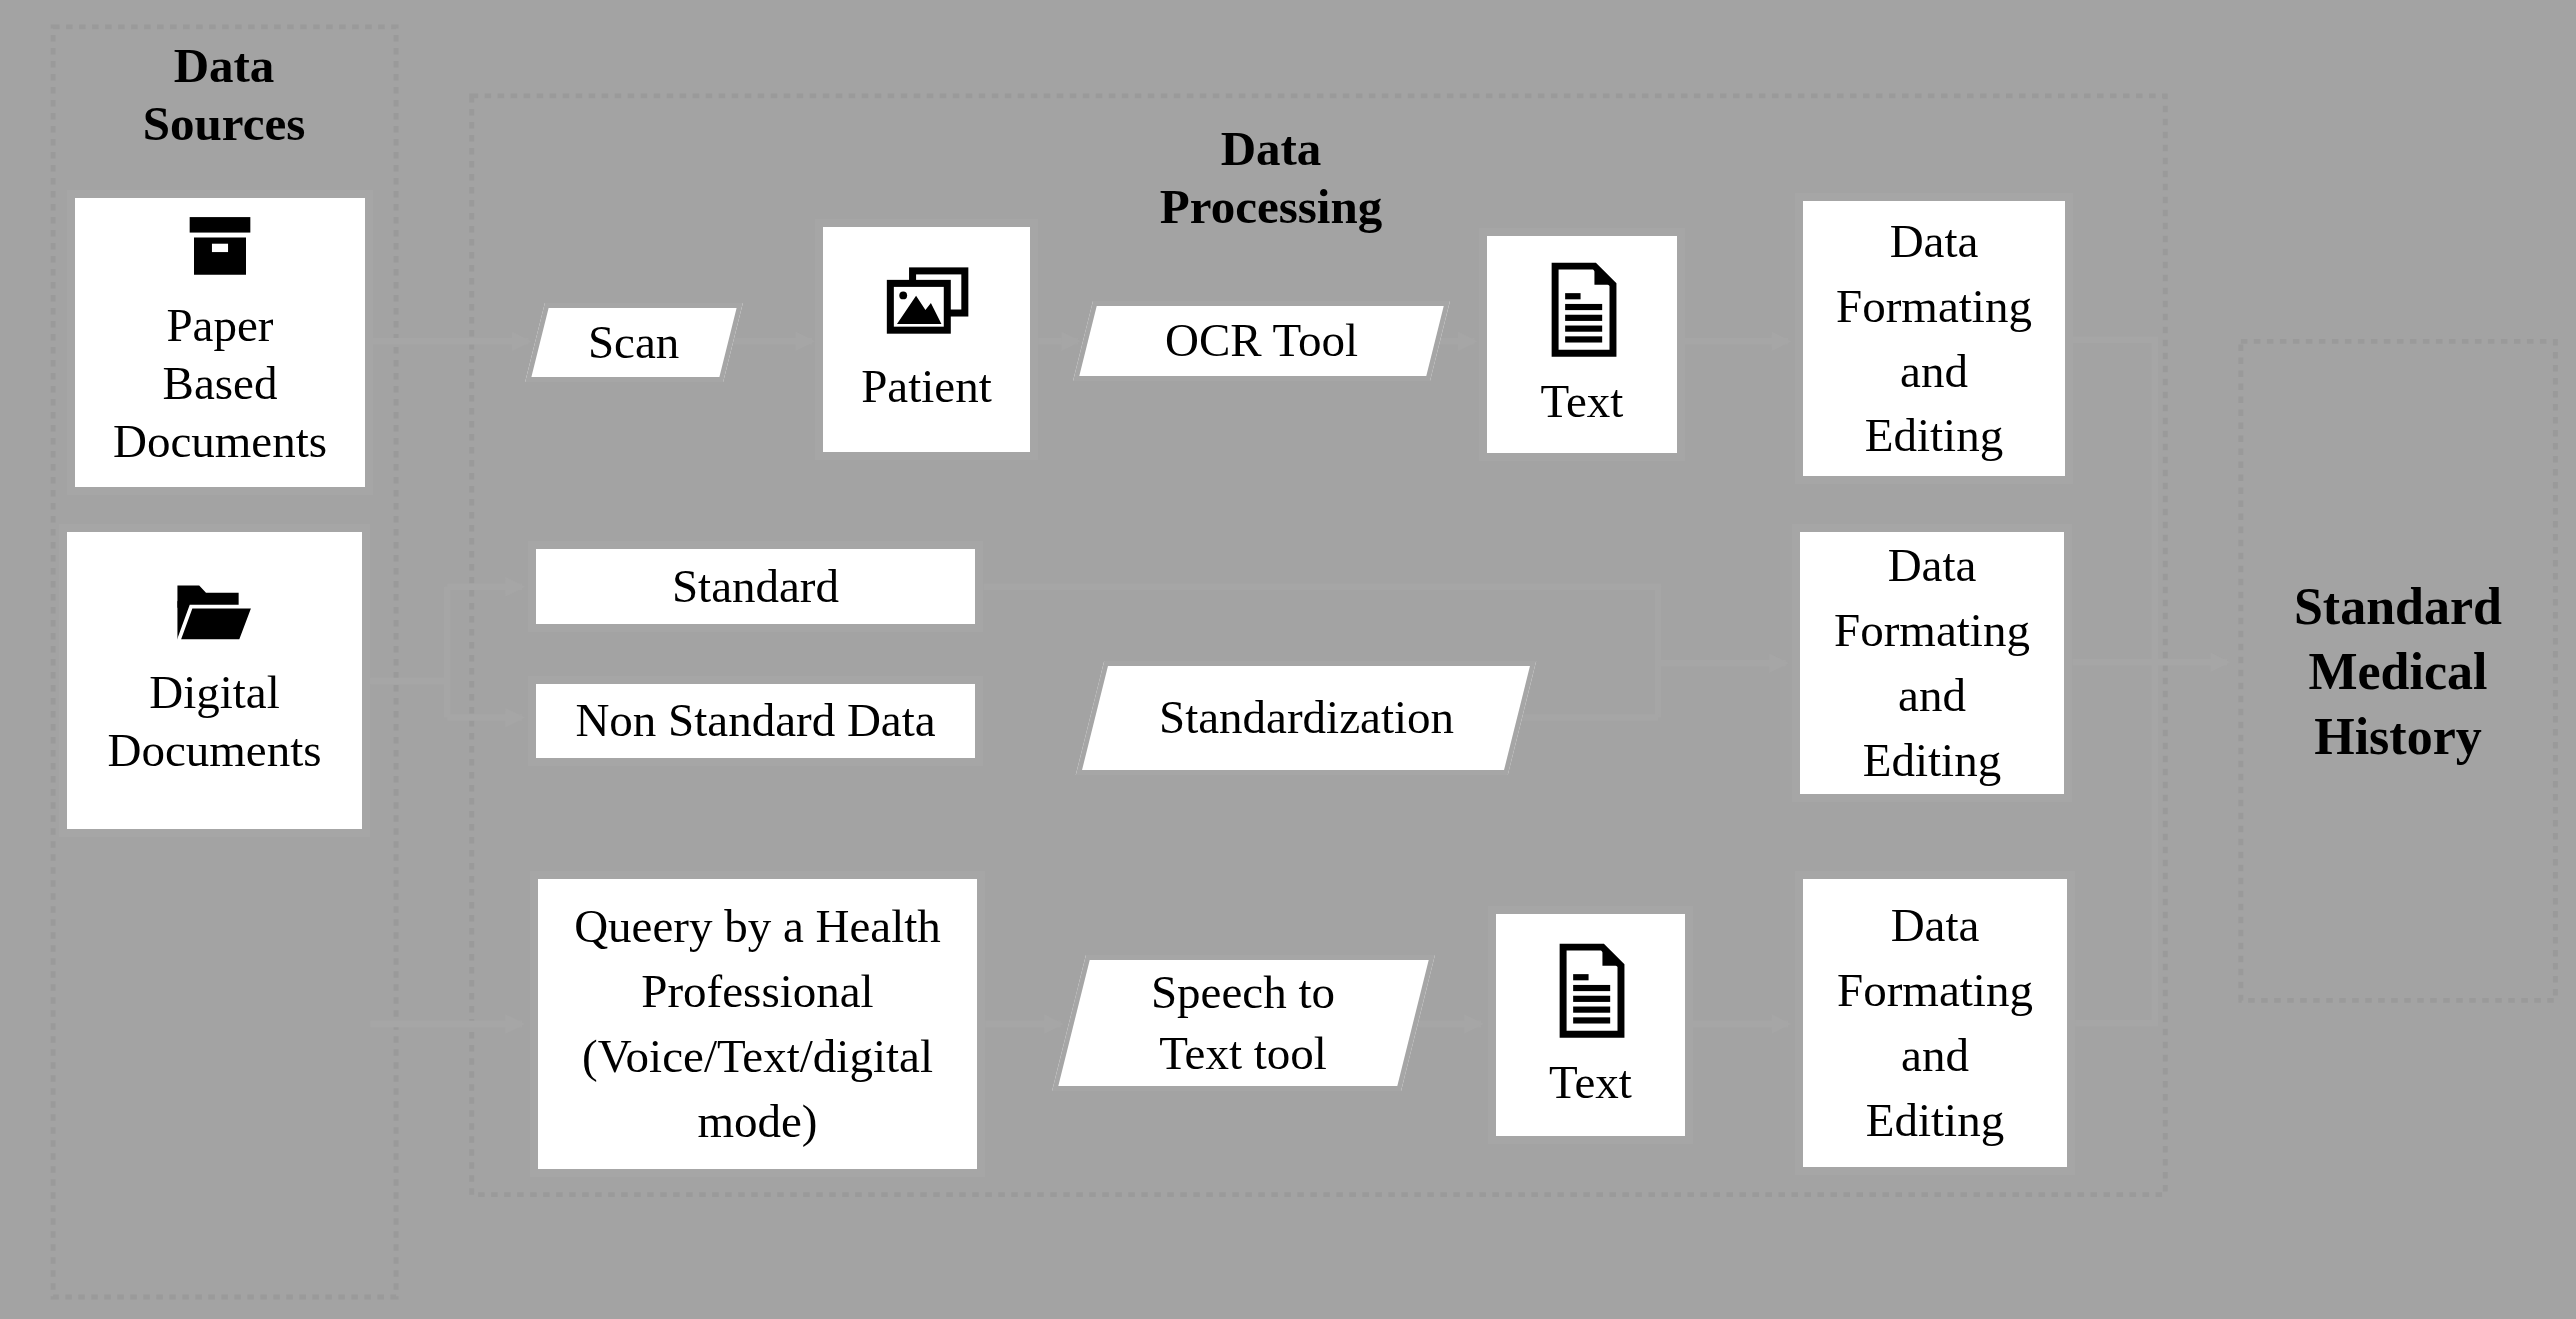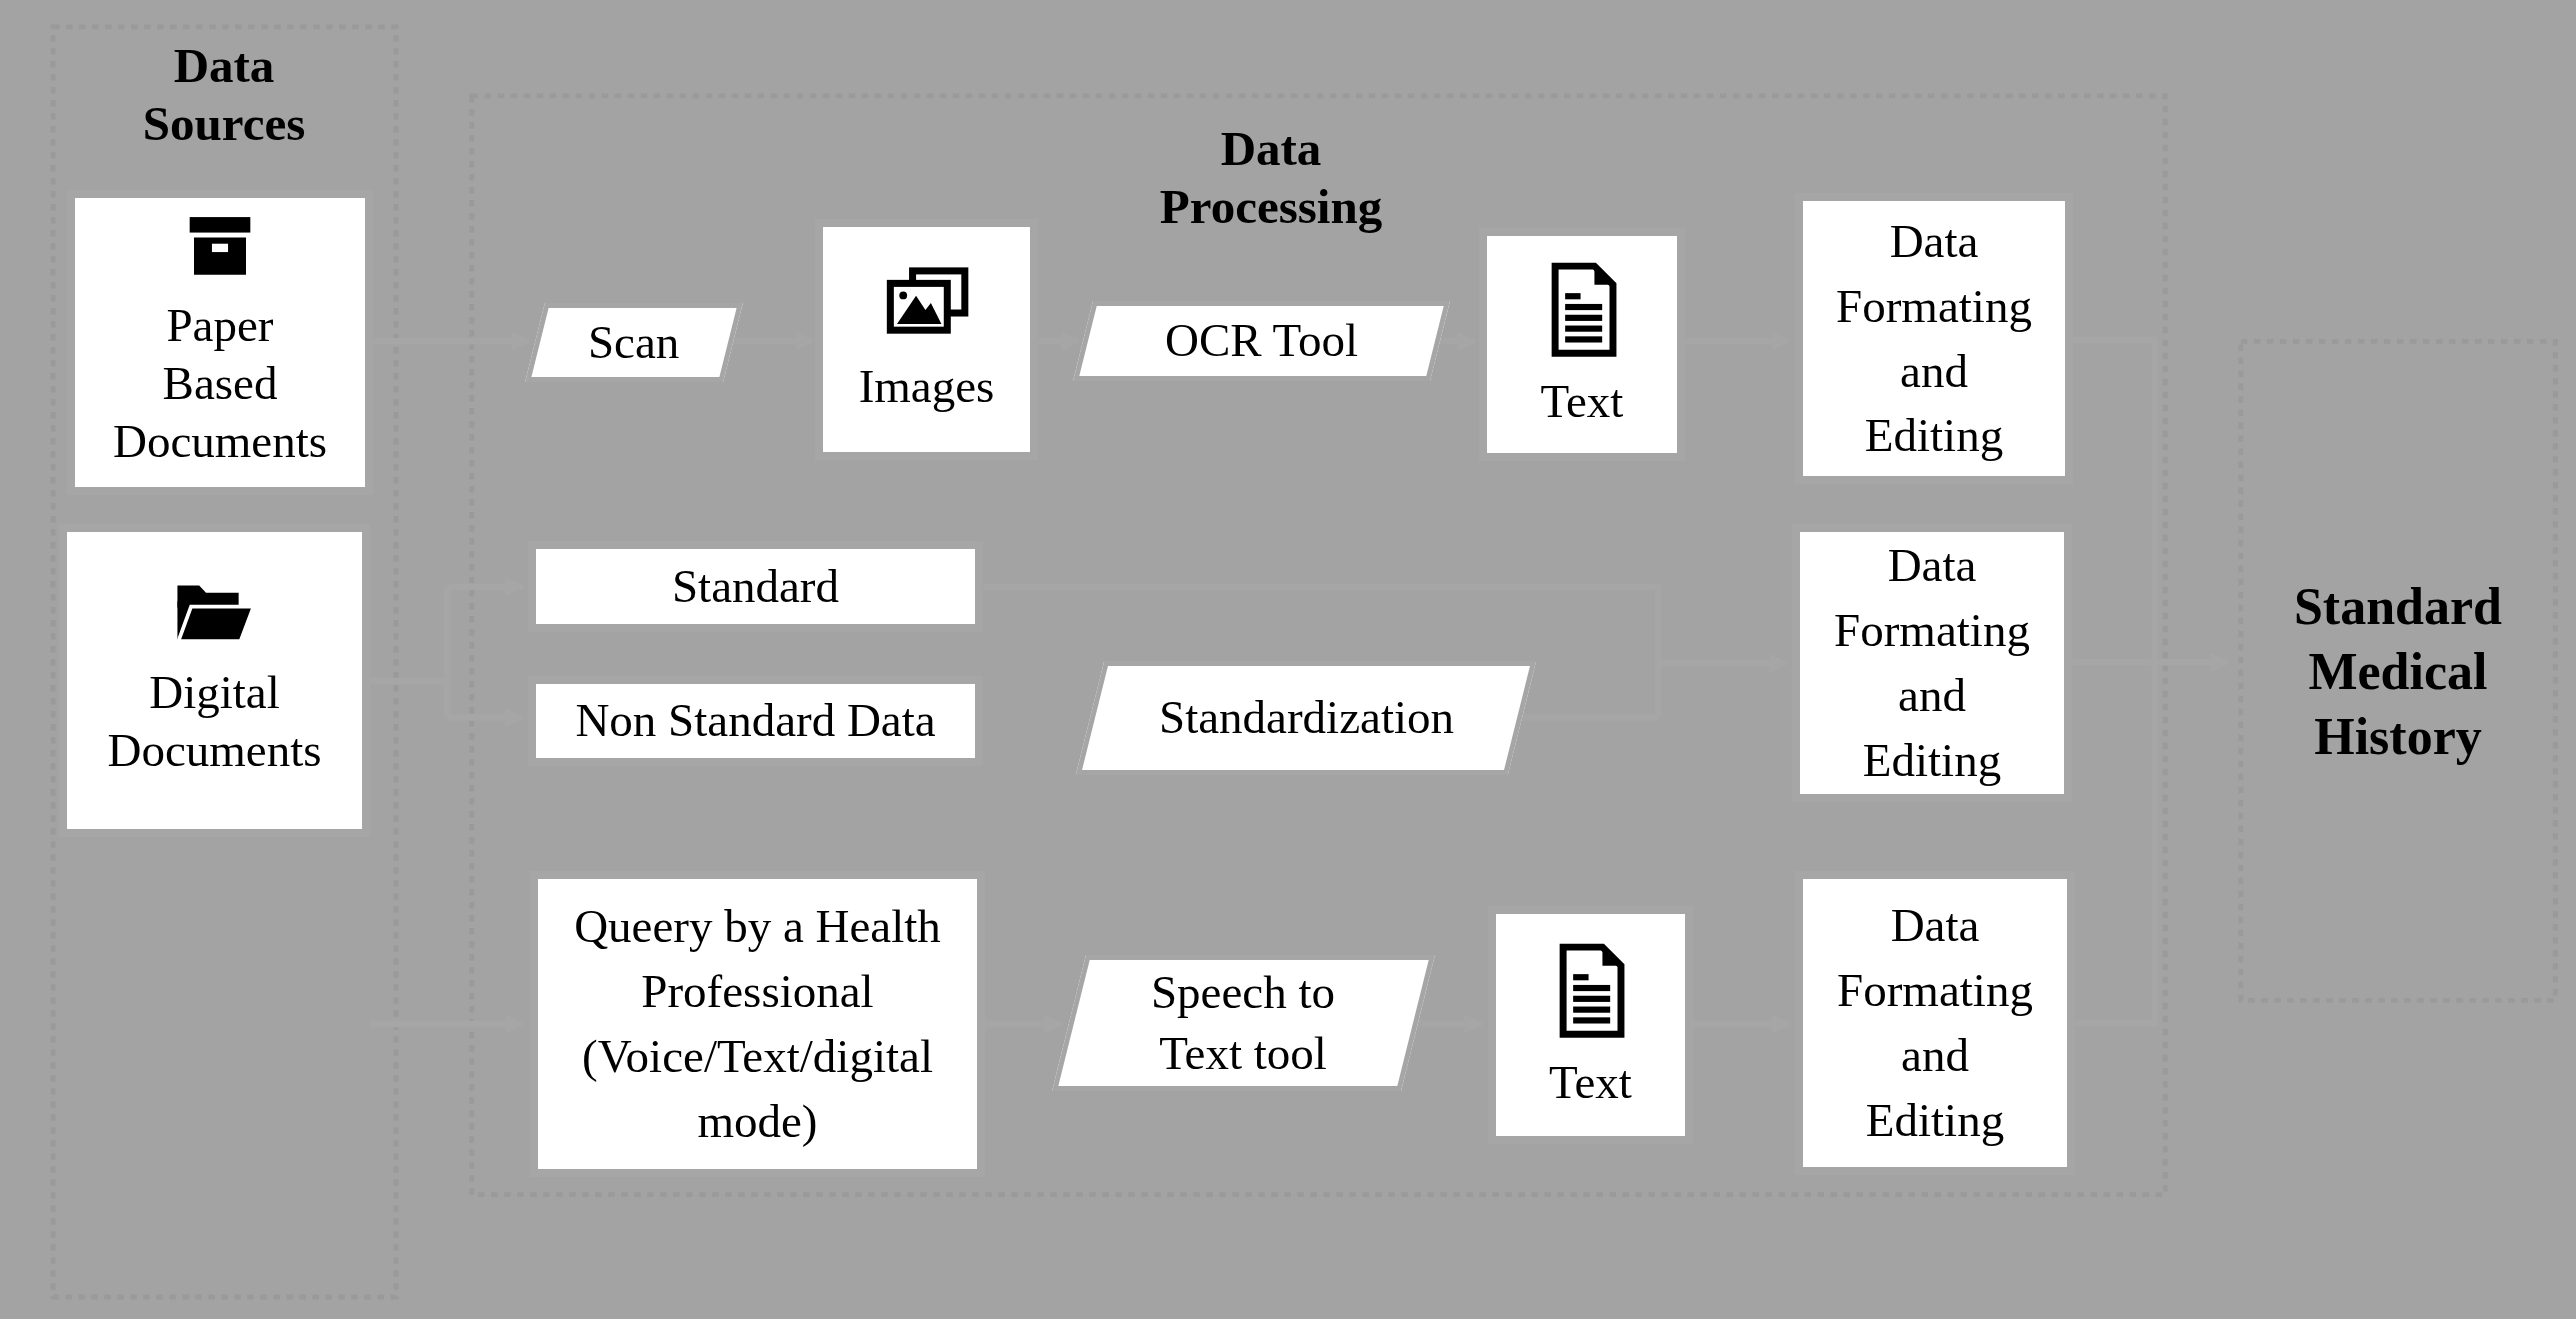--- a/index.html
+++ b/index.html
@@ -107,21 +107,21 @@
 
   <div class="node" style="left:815px;top:219px;width:223px;height:241px;">
     <span class="icn">
       <svg width="94" height="78" viewBox="0 0 24 20" fill="#000">
         <rect x="8.3" y="1" width="13.4" height="10.8" fill="#fff" stroke="#000" stroke-width="1.8"></rect>
         <rect x="2.6" y="4.2" width="14.6" height="12" fill="#fff" stroke="#000" stroke-width="1.8"></rect>
         <circle cx="5.9" cy="7.3" r="1"></circle>
         <path d="M4.3 14.6 L9.2 7.4 L11.6 11 L13 9.2 L15.7 14.6 Z"></path>
       </svg>
     </span>
-    <div class="lbl lbl-1line">Images</div>
+    <div class="lbl lbl-1line">Patient</div>
   </div>
 
   <div class="para" style="left:1083px;top:301px;width:357px;height:80px;">
     <div class="lbl lbl-1line">OCR Tool</div>
   </div>
 
   <div class="node" style="left:1479px;top:228px;width:206px;height:233px;">
     <span class="icn">
       <svg width="81" height="99" viewBox="0 0 21 25" fill="#000">
         <path d="M3.4 1 H13.6 L18.4 5.8 V23.6 H3.4 Z" fill="#fff" stroke="#000" stroke-width="1.8"></path>

